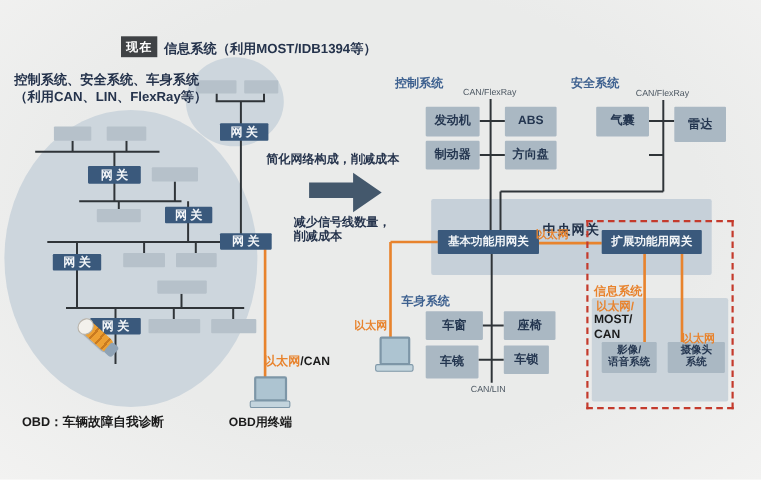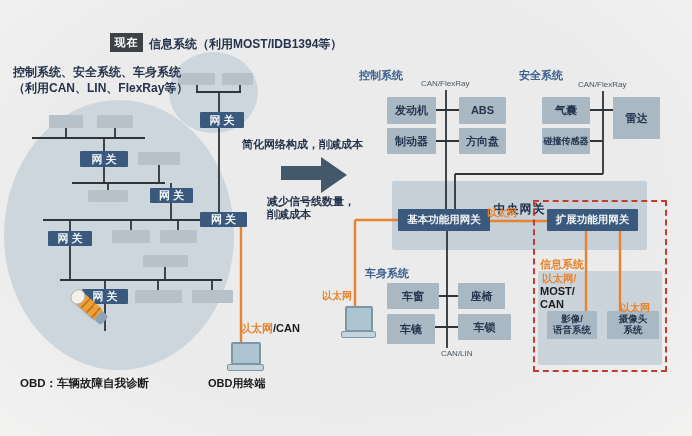--- a/index.html
+++ b/index.html
@@ -110,34 +110,33 @@
   <div class="t blue" style="left:359px;top:68px;font-size:11px;">控制系统</div>
   <div class="t gray-small" style="left:421px;top:79px;">CAN/FlexRay</div>
   <div class="cbox" style="left:387px;top:97px;width:49px;height:27px;">发动机</div>
   <div class="cbox" style="left:459px;top:97px;width:47px;height:27px;">ABS</div>
   <div class="cbox" style="left:387px;top:128px;width:49px;height:26px;">制动器</div>
   <div class="cbox" style="left:459px;top:128px;width:47px;height:26px;">方向盘</div>
 
   <div class="t blue" style="left:519px;top:68px;font-size:11px;">安全系统</div>
   <div class="t gray-small" style="left:578px;top:80px;">CAN/FlexRay</div>
   <div class="cbox" style="left:542px;top:97px;width:48px;height:27px;">气囊</div>
-  <div class="cbox" style="left:613px;top:97px;width:47px;height:42px;">雷达</div>
-  <div class="cbox small" style="left:542px;top:128px;width:48px;height:26px;">碰撞传感器</div>
+  <div class="cbox" style="left:613px;top:97px;width:47px;height:32px;">雷达</div>
 
   <div class="gw" style="left:398px;top:209px;width:92px;height:22px;font-size:10.5px;letter-spacing:0;text-indent:0;">基本功能用网关</div>
   <div class="t orange" style="left:487px;top:206px;font-size:10px;">以太网</div>
   <div class="gw" style="left:547px;top:209px;width:91px;height:22px;font-size:10.5px;letter-spacing:0;text-indent:0;">扩展功能用网关</div>
 
   <div class="t blue" style="left:365px;top:266px;font-size:11px;text-align:center;">车身系统</div>
   <div class="t orange" style="left:322px;top:289px;font-size:10px;">以太网</div>
   <div class="cbox" style="left:387px;top:283px;width:52px;height:26px;">车窗</div>
   <div class="cbox" style="left:458px;top:283px;width:47px;height:26px;">座椅</div>
   <div class="cbox" style="left:387px;top:314px;width:48px;height:30px;">车镜</div>
-  <div class="cbox" style="left:458px;top:314px;width:53px;height:26px;">车锁</div>
-  <div class="t gray-small" style="left:428px;top:349px;margin-left:13px;">CAN/LIN</div>
+  <div class="cbox" style="left:458px;top:314px;width:41px;height:26px;">车锁</div>
+  <div class="t gray-small" style="left:428px;top:349px;">CAN/LIN</div>
 
   <div class="t orange" style="left:540px;top:257px;font-size:11px;">信息系统</div>
   <div class="t orange" style="left:542px;top:272px;font-size:10.5px;">以太网/</div>
   <div class="t black" style="left:540px;top:285px;font-size:11px;">MOST/</div>
   <div class="t black" style="left:540px;top:298px;font-size:11px;">CAN</div>
   <div class="cbox two" style="left:547px;top:311px;width:50px;height:28px;">
     <span>影像/</span>
     <span>语音系统</span>
   </div>
   <div class="t orange" style="left:620px;top:301px;font-size:10px;">以太网</div>

